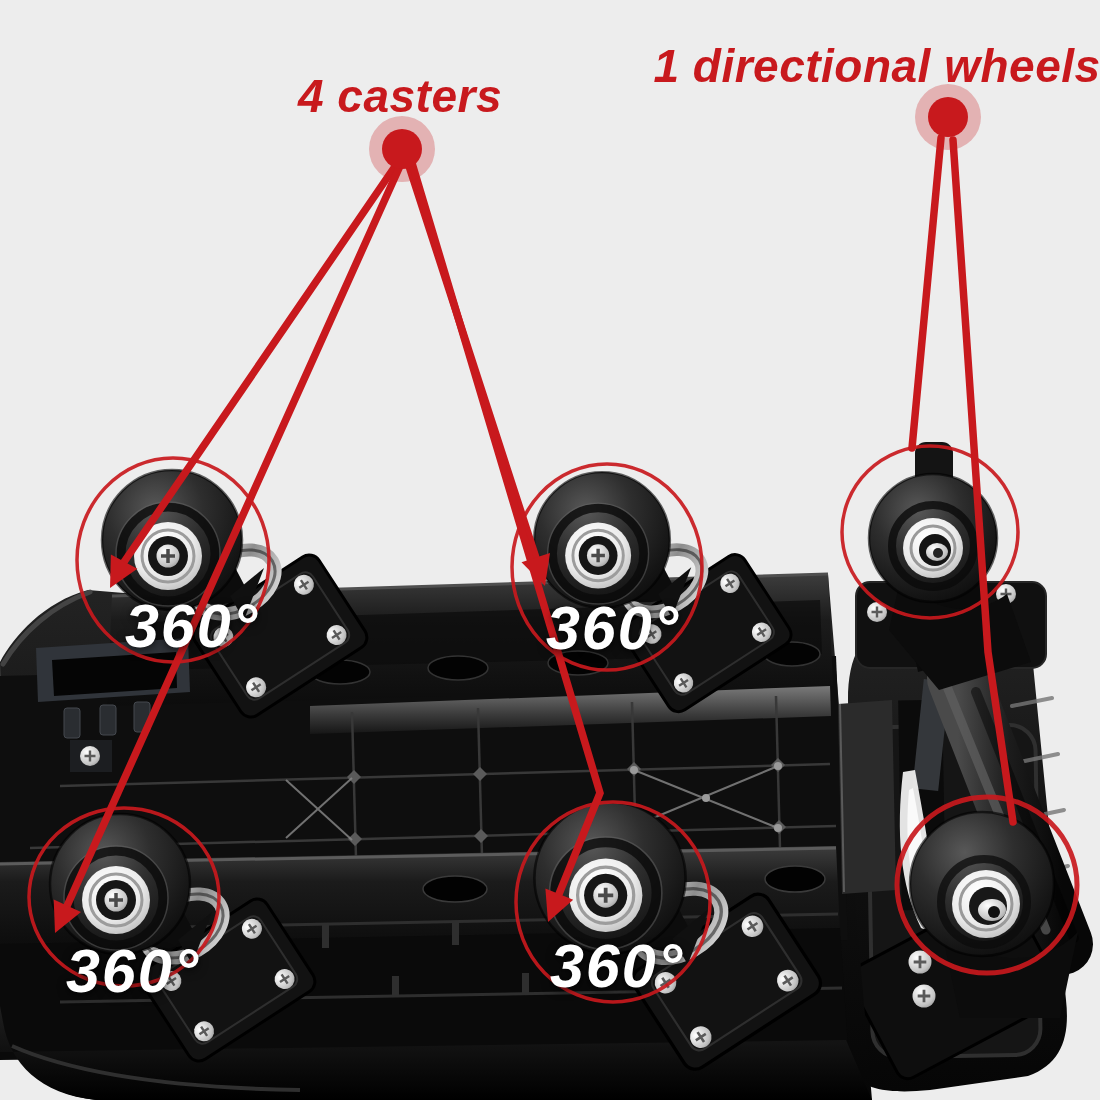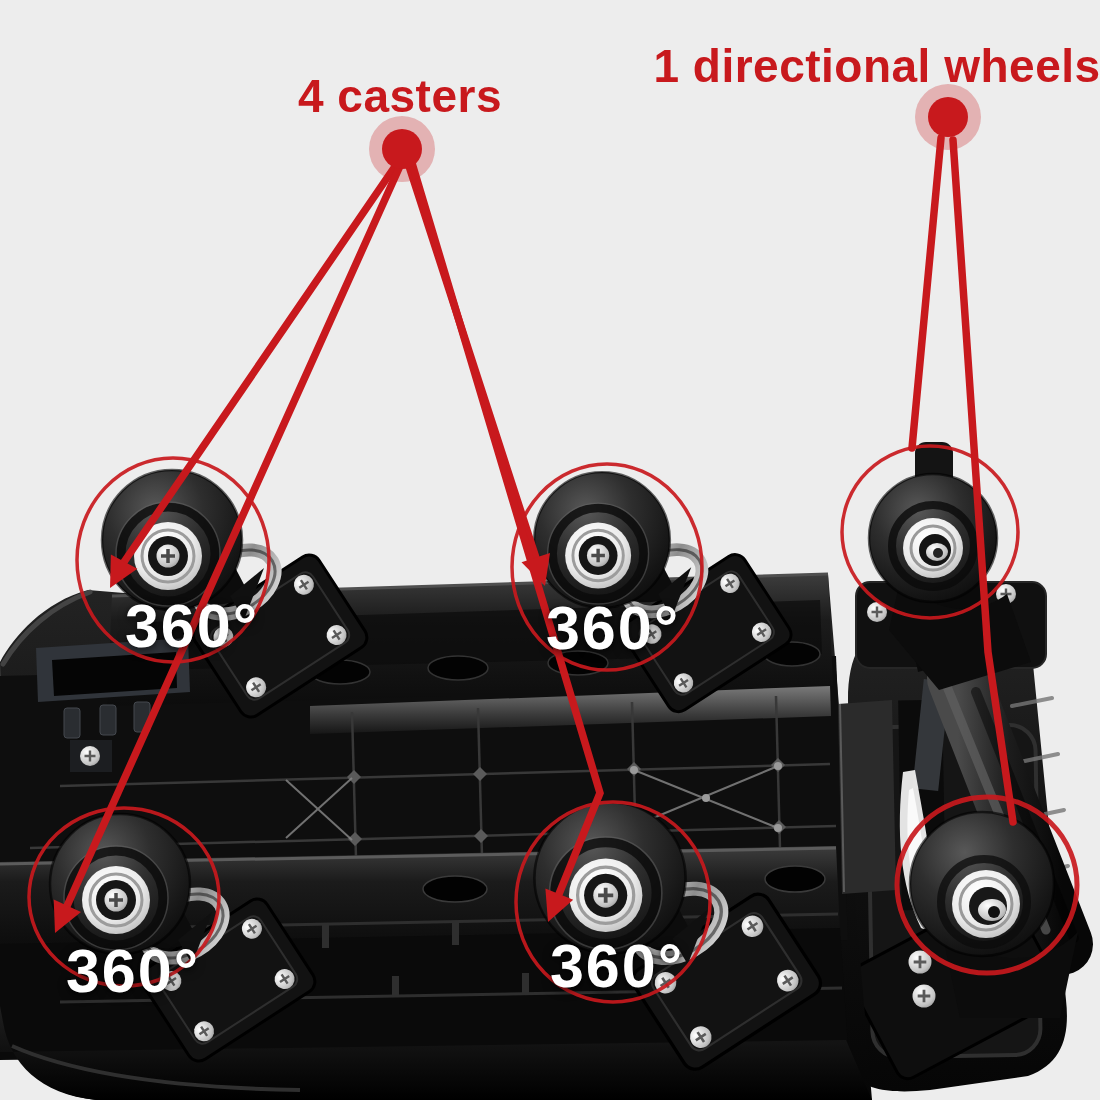--- a/index.html
+++ b/index.html
@@ -5,21 +5,21 @@
   :root{
     --accent:#c8191d;
     --bg:#ededed;
     --rot:#ffffff;
   }
   html,body{margin:0;padding:0;}
   body{
     width:1100px;height:1100px;background:var(--bg);
     font-family:"Liberation Sans", sans-serif;overflow:hidden;
   }
-  .stage{position:relative;width:1100px;height:1100px;}
+  .stage{position:relative;width:1100px;height:1100px;font-style:italic;}
   .stage > svg{position:absolute;left:0;top:0;}
   .lbl{position:absolute;transform:translate(-50%,-50%);white-space:nowrap;user-select:none;}
   .red-lbl{color:var(--accent);font-size:46px;font-weight:700;letter-spacing:.5px;}
   .deg-lbl{
     color:var(--rot);font-size:61px;font-weight:700;letter-spacing:2px;
     text-shadow:0 3px 10px rgba(0,0,0,.6), 0 0 3px rgba(0,0,0,.35);
   }
   .acc{stroke:var(--accent);}
   .accf{fill:var(--accent);}
 </style>

